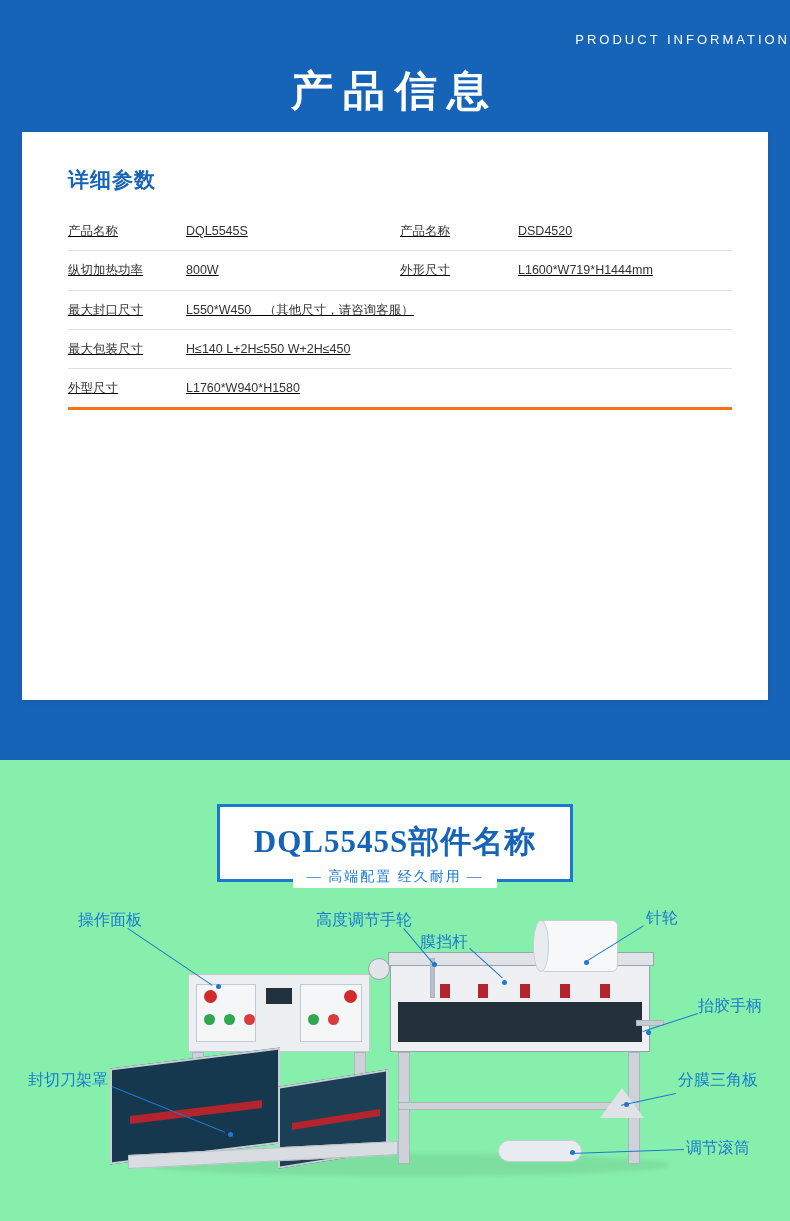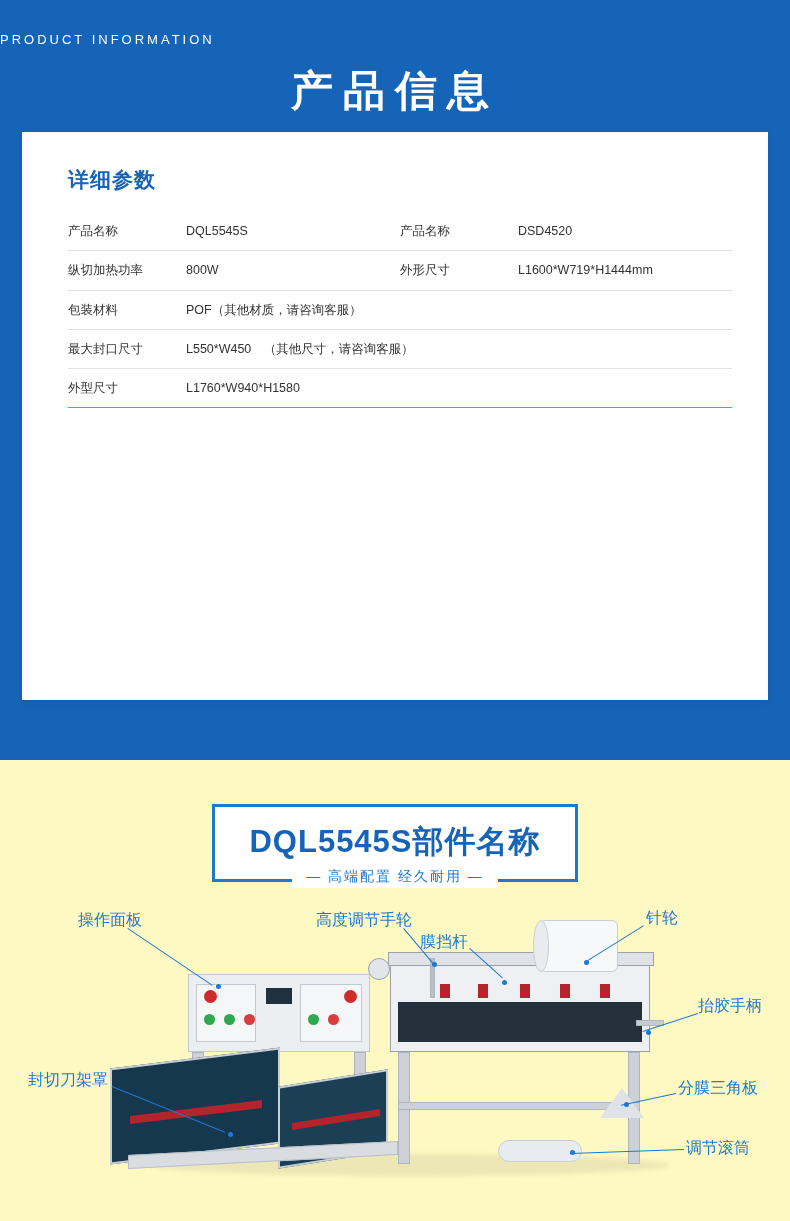--- a/index.html
+++ b/index.html
@@ -14,21 +14,21 @@
 
   
   .blue-section {
     position: relative;
     width: 790px;
     height: 760px;
     background: #1664b8;
     overflow: hidden;
   }
   .header-eyebrow {
-    text-align: left;
+    text-align: right;
     color: #ffffff;
     font-size: 13px;
     letter-spacing: 3px;
     padding-top: 32px;
     font-weight: 400;
   }
   .header-title {
     text-align: center;
     color: #ffffff;
     font-size: 42px;
@@ -52,43 +52,45 @@
     font-weight: bold;
     padding: 34px 0 0 46px;
     letter-spacing: 1px;
   }
 
   .spec-table {
     margin: 18px 36px 4px 46px;
     width: 664px;
     border-collapse: collapse;
     table-layout: fixed;
+    text-decoration: underline;
   }
   .spec-table td {
     border-bottom: 1px solid #e2e2e2;
     font-size: 12.5px;
     color: #333333;
     padding: 11px 4px 11px 0;
     vertical-align: middle;
     line-height: 1.3;
   }
   .spec-table td.label { width: 118px; color: #333; }
   .spec-table td.value { width: 214px; color: #333; }
   .spec-table td.label2 { width: 118px; }
   .spec-table td.value2 { width: 214px; }
-  .spec-table tr.last td { border-bottom: 1px solid #f97316; }
+  .spec-table tr.last td { border-bottom: 3px solid #f97316; }
   .spec-table td.nobord { border-bottom: none; }
   sup { font-size: 8px; vertical-align: super; }
 
   
   .white-section {
     position: relative;
     width: 790px;
     height: 461px;
-    background: #fef9c3;
+    background: #86efac;
+    font-family: Liberation Serif, serif;
   }
   .parts-heading-wrap {
     position: relative;
     width: 790px;
     text-align: center;
     padding-top: 44px;
   }
   .parts-box {
     display: inline-block;
     position: relative;
@@ -186,26 +188,26 @@
             <td class="label2">产品名称</td>
             <td class="value2">DSD4520</td>
           </tr>
           <tr>
             <td class="label">纵切加热功率</td>
             <td class="value">800W</td>
             <td class="label2">外形尺寸</td>
             <td class="value2">L1600*W719*H1444mm</td>
           </tr>
           <tr>
-            <td class="label">包装材料</td>
-            <td class="value" colspan="3">POF（其他材质，请咨询客服）</td>
-          </tr>
-          <tr>
             <td class="label">最大封口尺寸</td>
             <td class="value" colspan="3">L550*W450　（其他尺寸，请咨询客服）</td>
+          </tr>
+          <tr>
+            <td class="label">最大包装尺寸</td>
+            <td class="value" colspan="3">H≤140  L+2H≤550  W+2H≤450</td>
           </tr>
           <tr class="last">
             <td class="label nobord">外型尺寸</td>
             <td class="value nobord" colspan="3">L1760*W940*H1580</td>
           </tr>
         </tbody>
       </table>
     </div>
   </div>
 
@@ -288,21 +290,21 @@
       <div class="dot" style="left:502px; top:78px;"></div>
 
       <div class="callout" style="left:646px; top:6px;">针轮</div>
       <div class="leader" style="left:644px; top:24px; width:70px; transform: rotate(148deg);"></div>
       <div class="dot" style="left:584px; top:58px;"></div>
 
       <div class="callout" style="left:698px; top:94px;">抬胶手柄</div>
       <div class="leader" style="left:698px; top:112px; width:58px; transform: rotate(162deg);"></div>
       <div class="dot" style="left:646px; top:128px;"></div>
 
-      <div class="callout" style="left:678px; top:176px;">分膜三角板</div>
+      <div class="callout" style="left:678px; top:168px;">分膜三角板</div>
       <div class="leader" style="left:676px; top:192px; width:56px; transform: rotate(168deg);"></div>
       <div class="dot" style="left:624px; top:200px;"></div>
 
       <div class="callout" style="left:686px; top:236px;">调节滚筒</div>
       <div class="leader" style="left:684px; top:248px; width:114px; transform: rotate(178deg);"></div>
       <div class="dot" style="left:570px; top:248px;"></div>
 
       <div class="callout" style="left:28px; top:168px;">封切刀架罩</div>
       <div class="leader" style="left:112px; top:184px; width:122px; transform: rotate(22deg);"></div>
       <div class="dot" style="left:228px; top:230px;"></div>

